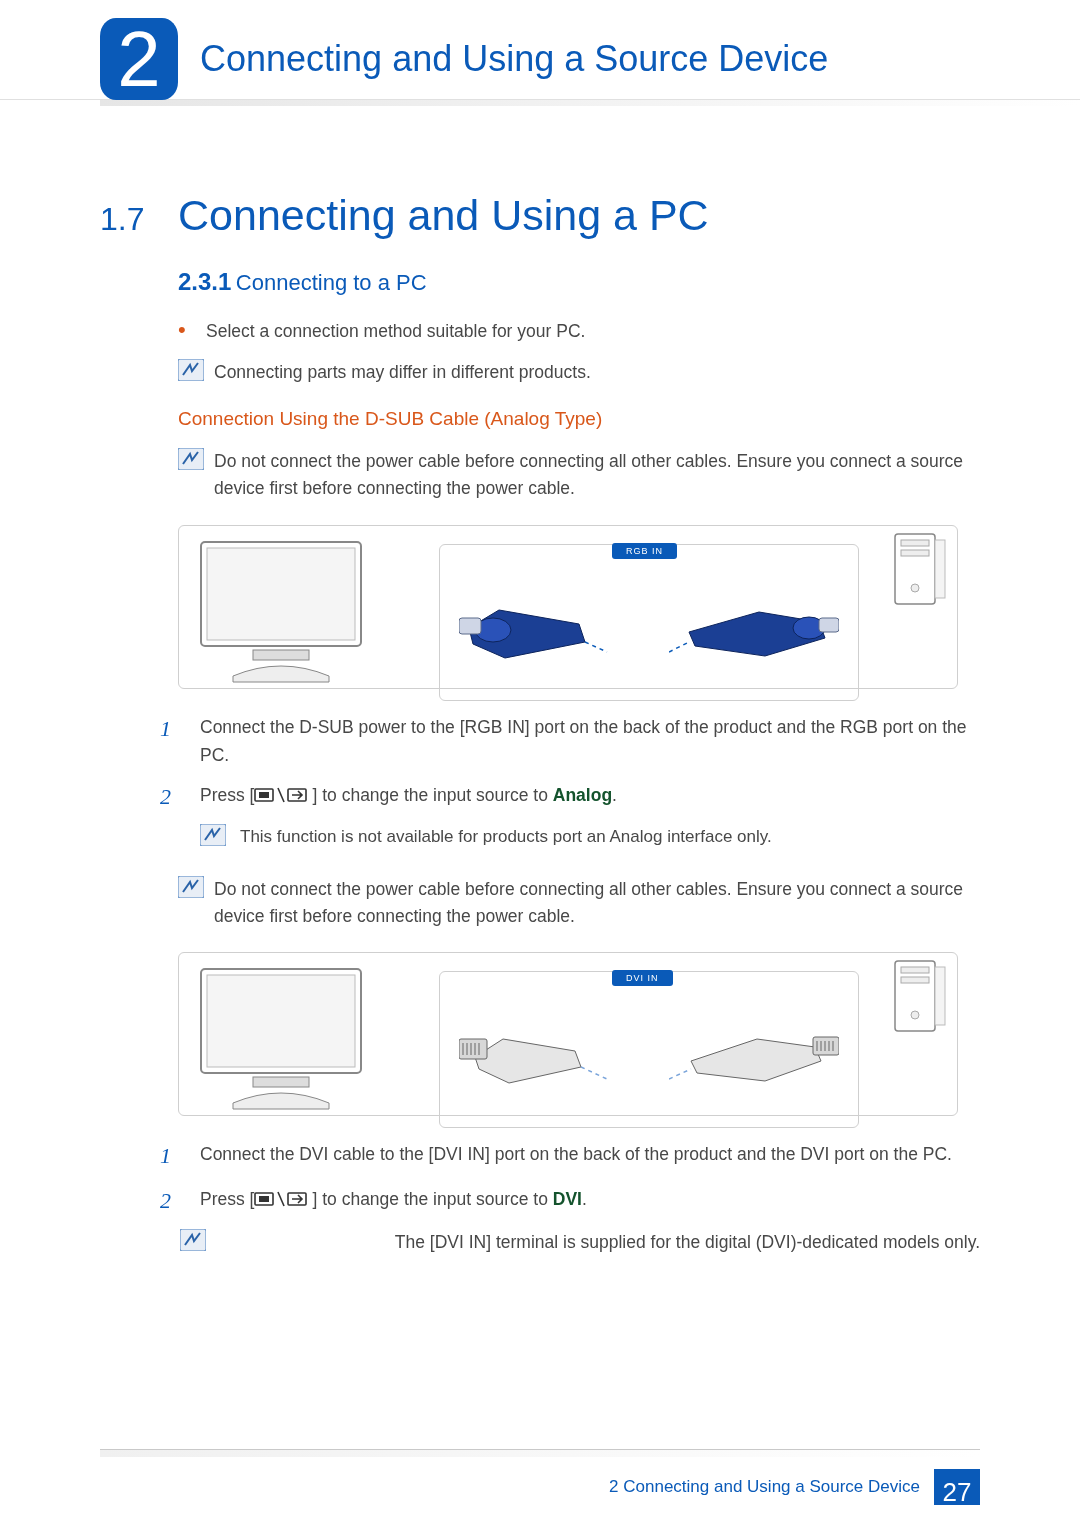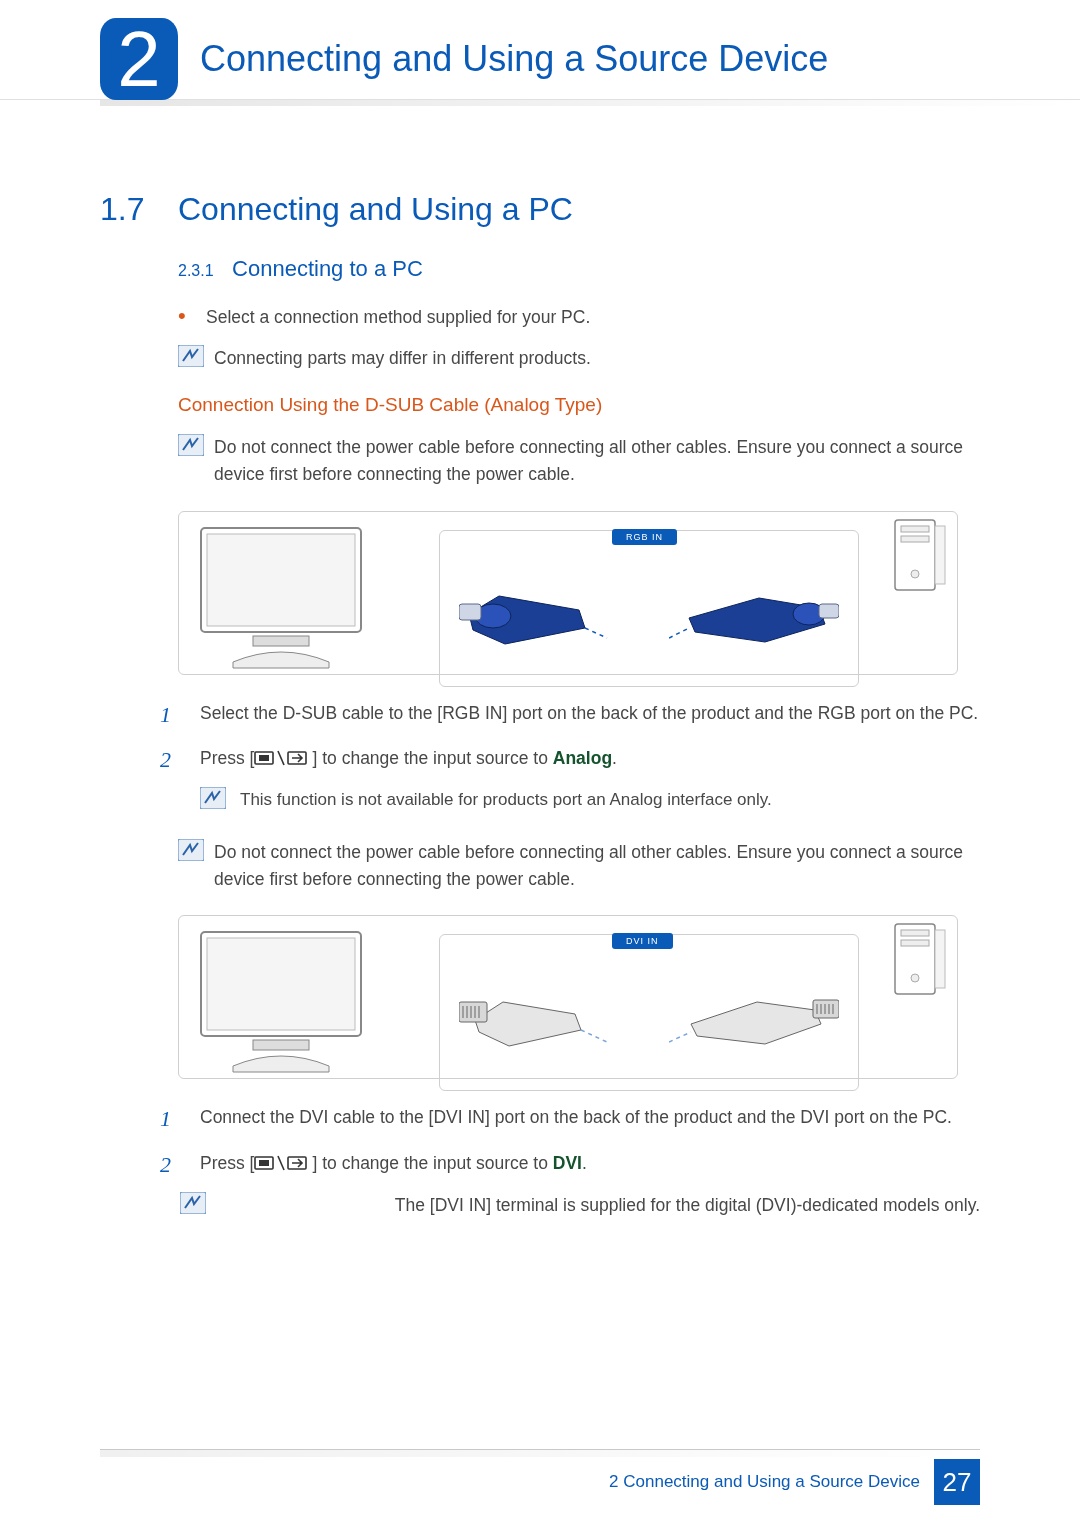--- a/index.html
+++ b/index.html
@@ -62,26 +62,26 @@
   }
 
   .sec-row { display: flex; align-items: baseline; margin-bottom: 28px; }
   .sec-num {
     width: 78px;
     font-size: 32px;
     color: #0a5ab8;
     font-weight: 400;
   }
   .sec-title {
-    font-size: 32px;
+    font-size: 43px;
     color: #0a5ab8;
     font-weight: 400;
   }
   .subsec-row { margin-left: 78px; margin-bottom: 22px; }
-  .subsec-num { color: #0a5ab8; font-size: 16px; font-weight: 400; margin-right: 14px; }
+  .subsec-num { color: #0a5ab8; font-size: 24px; font-weight: 700; }
   .subsec-title { color: #0a5ab8; font-size: 22px; font-weight: 400; }
 
   .bullet-row {
     margin-left: 78px;
     display: flex;
     font-size: 17.5px;
     line-height: 1.55;
     margin-bottom: 14px;
   }
   .bullet-dot {
@@ -224,21 +224,21 @@
     color: #0a5ab8;
     font-size: 17px;
     margin-right: 14px;
   }
   .footer-page {
     background: #0a5ab8;
     color: #fff;
     font-size: 26px;
     font-weight: 400;
     width: 46px;
-    height: 46px;
+    height: 36px;
     line-height: 46px;
     text-align: center;
   }
 </style>
 </head>
 <body>
 
 <div class="page">
 
   <div class="header">
@@ -254,21 +254,21 @@
       <div class="sec-title">Connecting and Using a PC</div>
     </div>
 
     <div class="subsec-row">
       <span class="subsec-num">2.3.1</span>
       <span class="subsec-title">Connecting to a PC</span>
     </div>
 
     <div class="bullet-row">
       <div class="bullet-dot">•</div>
-      <div>Select a connection method supplied for your PC.</div>
+      <div>Select a connection method suitable for your PC.</div>
     </div>
 
     <div class="note-row">
       <div class="note-icon">
         <svg viewBox="0 0 26 22">
             <rect x="0" y="0" width="26" height="22" rx="2" fill="#e8eef6" stroke="#4c80bf" stroke-width="1"></rect>
             <path d="M5 16 L12 6 L14 12 L20 4" stroke="#2a63a8" stroke-width="2" fill="none"></path>
           </svg>
       </div>
       <div class="note-text">Connecting parts may differ in different products.</div>
@@ -312,21 +312,21 @@
         <rect x="4" y="2" width="40" height="70" rx="3" fill="#fff" stroke="#888" stroke-width="1.5"></rect>
         <rect x="10" y="8" width="28" height="6" fill="#eee" stroke="#aaa"></rect>
         <rect x="10" y="18" width="28" height="6" fill="#eee" stroke="#aaa"></rect>
         <circle cx="24" cy="56" r="4" fill="#eee" stroke="#aaa"></circle>
         <rect x="44" y="8" width="10" height="58" fill="#f4f4f4" stroke="#bbb"></rect>
       </svg>
     </div>
 
     <div class="step-row">
       <div class="step-num">1</div>
-      <div class="step-text">Select the D-SUB cable to the [RGB IN] port on the back of the product and the RGB port on the PC.</div>
+      <div class="step-text">Connect the D-SUB power to the [RGB IN] port on the back of the product and the RGB port on the PC.</div>
     </div>
     <div class="step-row">
       <div class="step-num">2</div>
       <div class="step-text">
         <span>Press [</span><svg class="source-icon" viewBox="0 0 58 18" width="58" height="18">
             <rect x="1" y="3" width="18" height="12" rx="1" fill="none" stroke="#333" stroke-width="1.6"></rect>
             <rect x="5" y="6" width="10" height="6" fill="#333"></rect>
             <line x1="24" y1="2" x2="30" y2="16" stroke="#333" stroke-width="1.6"></line>
             <rect x="34" y="3" width="18" height="12" rx="1" fill="none" stroke="#333" stroke-width="1.6"></rect>
             <path d="M38 9 L48 9 M44 5 L48 9 L44 13" fill="none" stroke="#333" stroke-width="1.6"></path>

